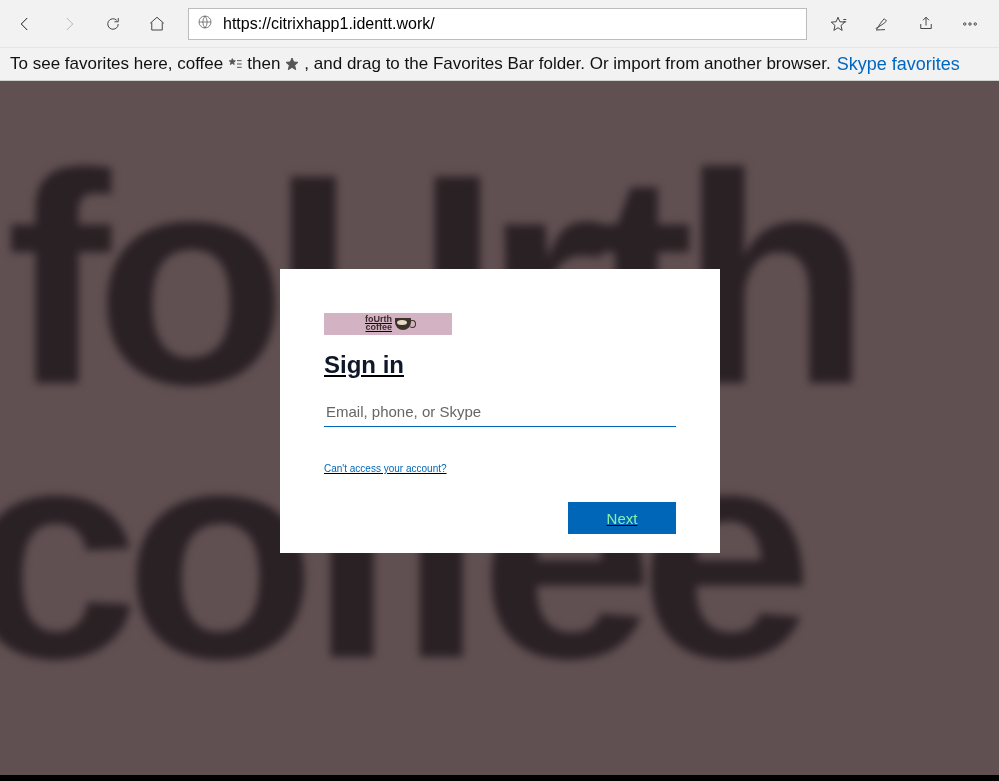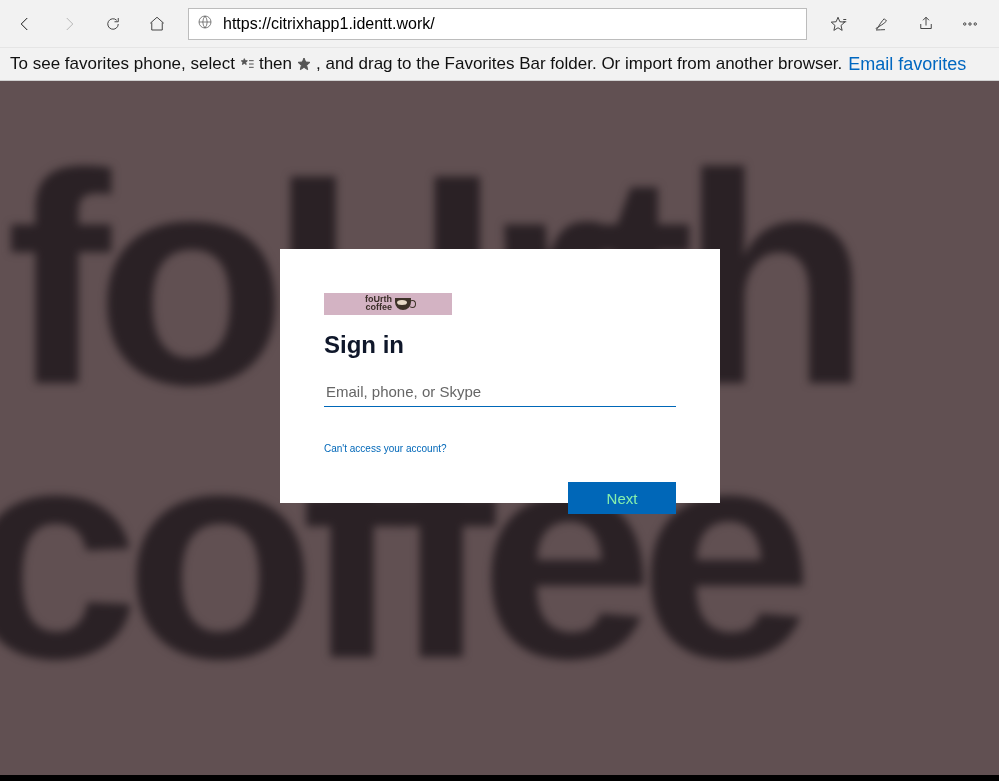--- a/index.html
+++ b/index.html
@@ -157,25 +157,26 @@
       bottom: 0;
       left: 0;
       right: 0;
       height: 6px;
       background: #000;
     }
     
     .card {
       position: absolute;
       left: 280px;
-      top: 168px;
+      top: 188px;
       width: 440px;
-      height: 254px;
+      height: 284px;
       background: #fff;
       padding: 44px 44px 24px 44px;
+      text-decoration: underline;
     }
     .logo {
       width: 128px;
       height: 22px;
       background: #d3b3c3;
       position: relative;
       margin-bottom: 16px;
       display: flex;
       align-items: center;
       justify-content: center;
@@ -315,34 +316,34 @@
       <svg viewBox="0 0 24 24" fill="#333" stroke="none">
           <circle cx="5" cy="12" r="1.6"></circle>
           <circle cx="12" cy="12" r="1.6"></circle>
           <circle cx="19" cy="12" r="1.6"></circle>
         </svg>
     </button>
   </div>
 </div>
 
 <div class="fav-bar">
-  <span>To see favorites phone, select </span>
+  <span>To see favorites here, coffee </span>
   <span class="mini-icon">
     <svg viewBox="0 0 24 24" stroke="#333" fill="none" stroke-width="1.5">
         <path d="M8 4 l1.2 3 3.3 .3 -2.5 2.2 .8 3.2 -2.8 -1.8 -2.8 1.8 .8 -3.2 -2.5 -2.2 3.3 -.3 z M15 7 h7 M15 12 h7 M15 17 h7"></path>
       </svg>
   </span>
   <span> then </span>
   <span class="mini-icon">
     <svg viewBox="0 0 24 24" stroke="#333" fill="none" stroke-width="1.5">
         <path d="M12 3 l2.5 6 6.5 .5 -5 4.5 1.5 6.5 -5.5 -3.5 -5.5 3.5 1.5 -6.5 -5 -4.5 6.5 -.5 z"></path>
       </svg>
   </span>
   <span>, and drag to the Favorites Bar folder. Or import from another browser.</span>
-  <a class="import-link">Email favorites</a>
+  <a class="import-link">Skype favorites</a>
 </div>
 
 <div class="content">
   <div class="bg-text">
     <div class="bg-row top">foUrth</div>
     <div class="bg-row bot">coffee</div>
   </div>
 
   <div class="card">
     <div class="logo">

